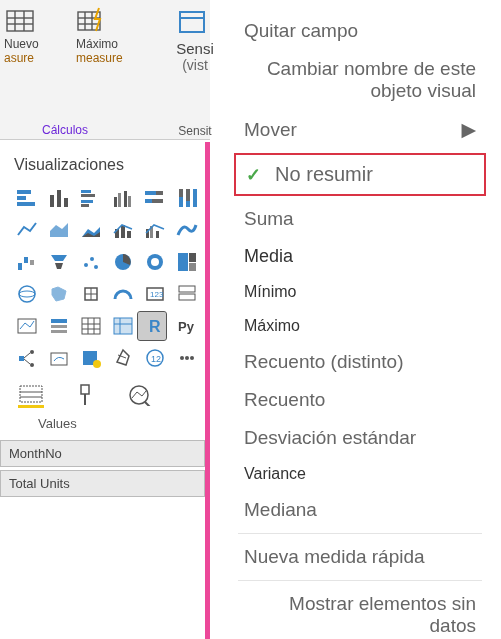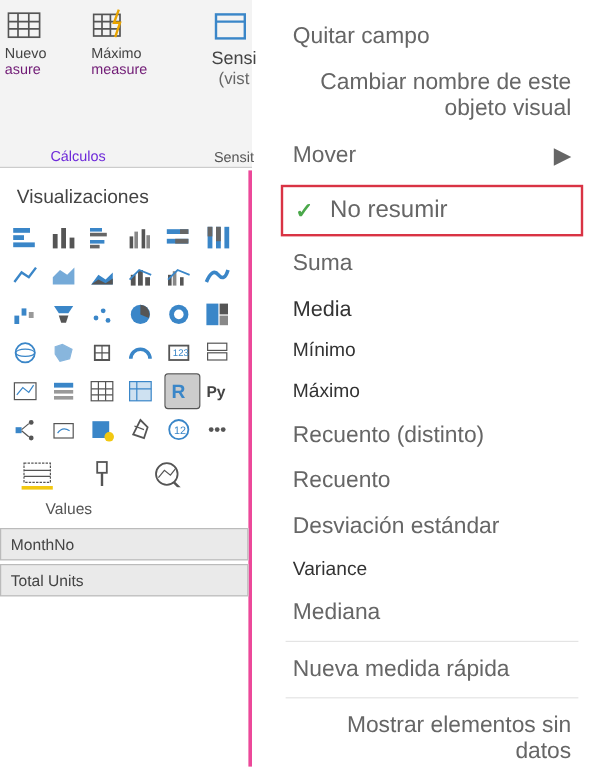--- a/index.html
+++ b/index.html
@@ -32,54 +32,54 @@
     display: flex;
     flex-direction: column;
     align-items: flex-start;
     width: 58px;
   }
   .rb-ico {
     width: 34px; height: 30px;
     display:flex;align-items:center;justify-content:center;
   }
   .rb-lbl { font-size: 12px; color:#444; text-align:center; line-height:1.1; margin-top:2px;}
-  .rb-lbl2 { font-size: 12px; color:#701a75; }
+  .rb-lbl2 { font-size: 12px; color:#a16207; }
   .ribbon-group-label {
     position:absolute; bottom:2px; left:0; width:130px; text-align:center;
     font-size:12px; color:#6d28d9;
   }
   .sens-col {
     position:absolute; left:150px; top:0; width:90px; height:140px;
     display:flex;flex-direction:column;align-items:center;
     padding-top:8px;
   }
   .sens-ico { width:34px;height:30px; }
   .sens-lbl { font-size:15px;color:#444;margin-top:2px;}
   .sens-sub { font-size:14px;color:#666;}
   .sens-grp { position:absolute;bottom:2px;font-size:12px;color:#555;}
   
   .viz-pane {
     position:absolute;
     top:142px; left:0;
     width:210px;
     height:497px;
     background:#fff;
-    border-right:3px solid #ec4899;
+    border-right:5px solid #ec4899;
   }
   .viz-title { font-size:16px; color:#444; padding:14px 10px 10px 14px; }
   .viz-grid {
     display:grid;
     grid-template-columns: repeat(6, 28px);
     grid-auto-rows: 28px;
     gap:4px;
     padding: 0 10px;
   }
   .viz-icon {
     width:28px;height:28px;
-    display:flex;align-items:center;justify-content:flex-start;
+    display:flex;align-items:center;justify-content:flex-end;
     border-radius:2px;
   }
   .viz-icon.sel { background:#ccc; outline:1px solid #555; }
   .viz-tabs {
     display:flex; gap:28px;
     padding:14px 18px 2px 18px;
     align-items:center;
   }
   .tab-ico { width:26px;height:22px; display:flex;align-items:center;justify-content:center; padding-bottom:4px;}
   .tab-ico.active { border-bottom:3px solid #f2c811; }

